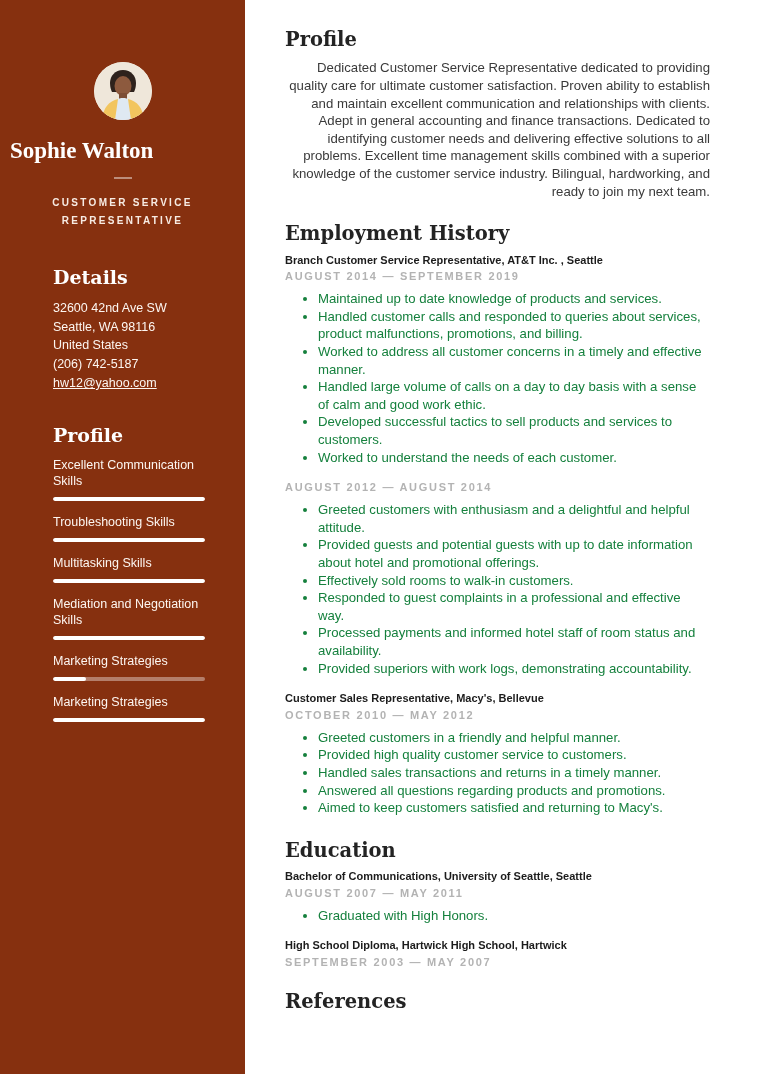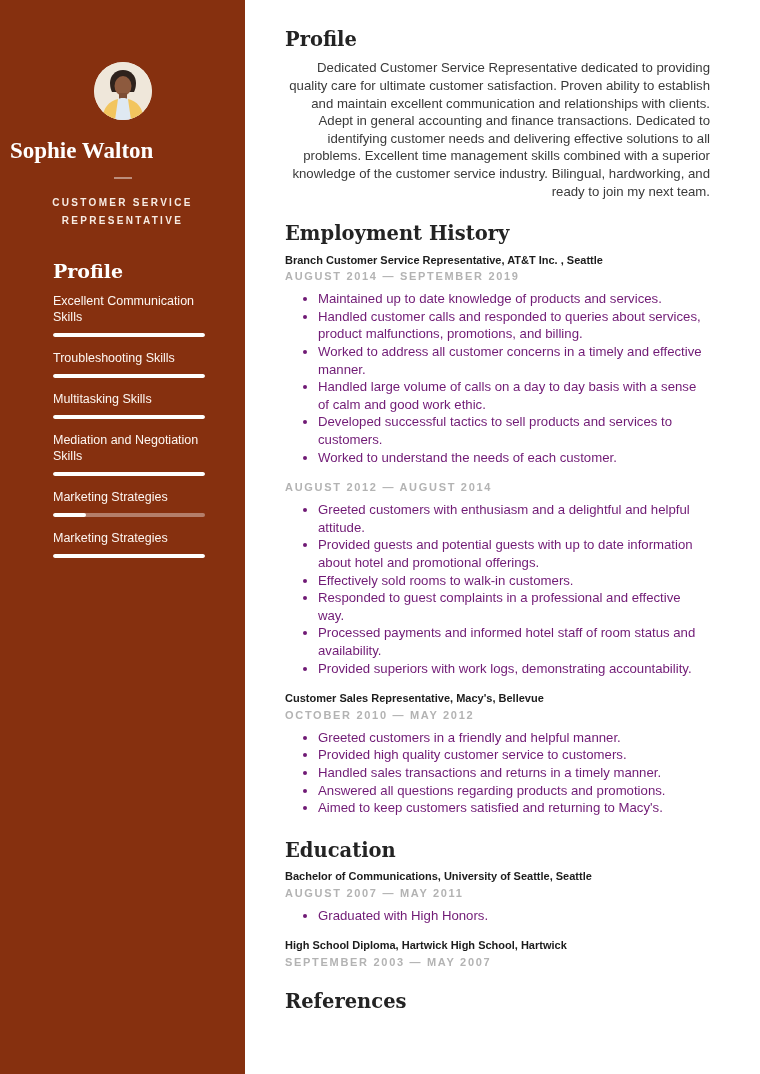--- a/index.html
+++ b/index.html
@@ -76,21 +76,21 @@
     margin:0 0 4px 0;line-height:1.15;
   }
   .entry .dates{
     font-size:11px;letter-spacing:1.7px;color:#b3b3b3;
     font-weight:700;margin:0 0 8px 0;
   }
   .entry ul{
     margin:0;padding:0 0 0 33px;list-style:disc;
   }
   .entry li{
-    font-size:13.2px;line-height:17.6px;color:#701a75;
+    font-size:13.2px;line-height:17.6px;color:#15803d;
   }
 </style>
 </head>
 <body>
 
 <div class="page">
 
   <aside class="sidebar">
     <div class="avatar">
       <svg viewBox="0 0 58 58" xmlns="http://www.w3.org/2000/svg">
@@ -106,20 +106,30 @@
 
         <path d="M8 58c1-12 7-19 16-21l-3 21z" fill="#f2c55e"></path>
         <path d="M50 58c-1-12-7-19-16-21l3 21z" fill="#f2c55e"></path>
       </svg>
     </div>
 
     <h1 class="candidate-name">Sophie Walton</h1>
     <div class="name-divider"></div>
     <div class="candidate-role">CUSTOMER SERVICE REPRESENTATIVE</div>
 
+    <section class="side-section details-block">
+      <h2>Details</h2>
+      <div id="detail-lines">
+          <div class="detail-line">32600 42nd Ave SW</div>
+          <div class="detail-line">Seattle, WA 98116</div>
+          <div class="detail-line">United States</div>
+          <div class="detail-line">(206) 742-5187</div>
+        </div>
+      <a class="email-link" href="#" id="email-link">hw12@yahoo.com</a>
+    </section>
 
     <section class="side-section skills-block">
       <h2>Profile</h2>
       <div id="skills-list">
           <div class="skill-item">
             <div class="skill-label">Excellent Communication Skills</div>
             <div class="skill-bar">
               <div class="skill-bar-fill" style="width: 100%;"></div>
             </div>
           </div>

